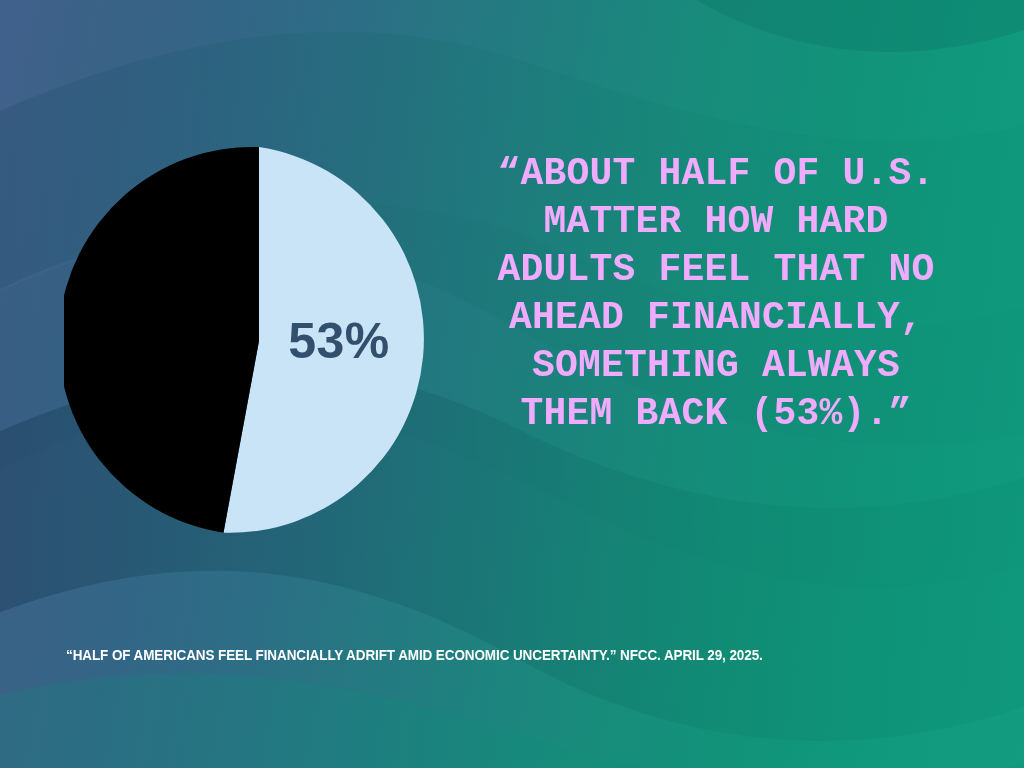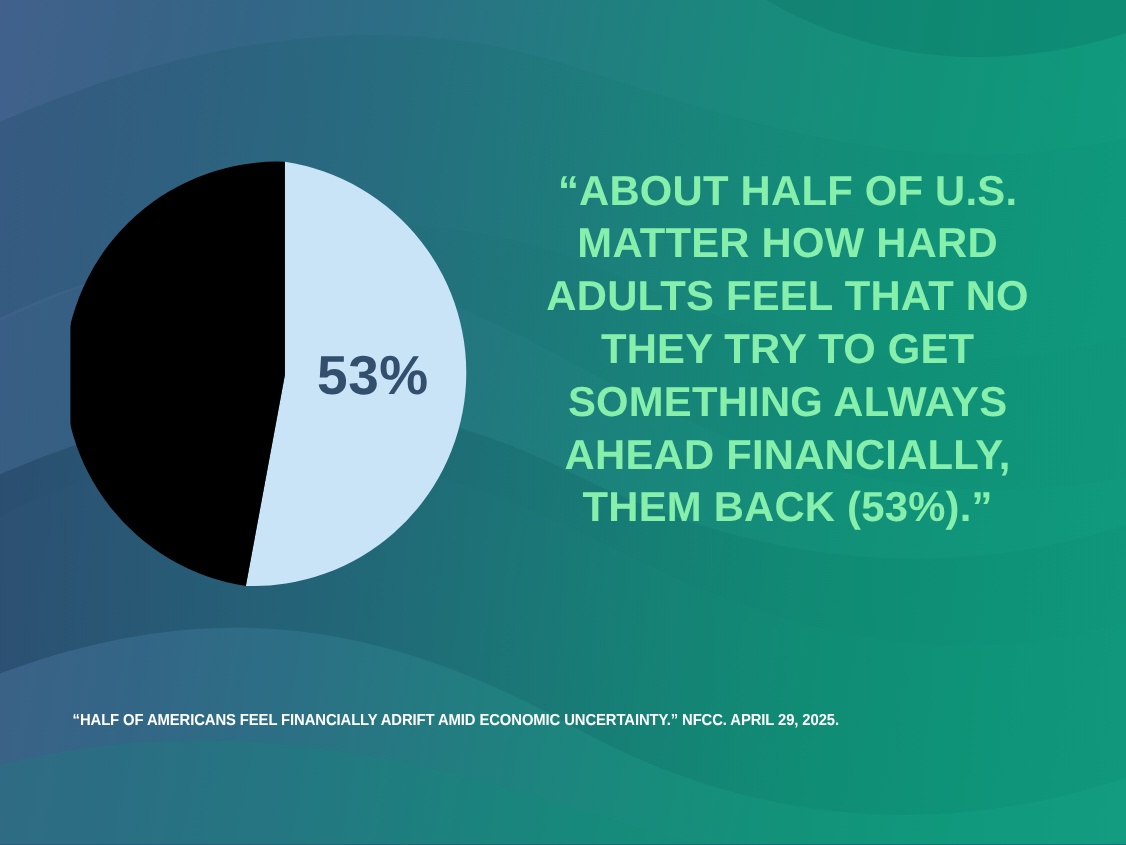--- a/index.html
+++ b/index.html
@@ -73,27 +73,27 @@
     margin-left: 20px;
   }
 
   
   .quote {
     position: absolute;
     left: 466px;
     top: 150px;
     width: 500px;
     text-align: center;
-    color: #86efac;
+    color: #f0abfc;
     font-size: 38px;
     line-height: 48px;
     font-weight: 700;
     letter-spacing: 0.2px;
     text-transform: uppercase;
-    font-family: Liberation Sans, sans-serif;
+    font-family: Liberation Mono, monospace;
   }
   .quote .qline { display: block; white-space: nowrap; }
 
   
   .citation {
     position: absolute;
     left: 66px;
     top: 647px;
     color: #ffffff;
     font-size: 14.5px;
@@ -152,21 +152,20 @@
     </svg>
     <div class="pie-label">
       <span>53%</span>
     </div>
   </div>
 
   <div class="quote">
     <span class="qline">“ABOUT HALF OF U.S.</span>
     <span class="qline">MATTER HOW HARD</span>
     <span class="qline">ADULTS FEEL THAT NO</span>
-    <span class="qline">THEY TRY TO GET</span>
+    <span class="qline">AHEAD FINANCIALLY,</span>
     <span class="qline">SOMETHING ALWAYS</span>
-    <span class="qline">AHEAD FINANCIALLY,</span>
     <span class="qline">THEM BACK (53%).”</span>
   </div>
 
   <div class="citation">“HALF OF AMERICANS FEEL FINANCIALLY ADRIFT AMID ECONOMIC UNCERTAINTY.” NFCC. APRIL 29, 2025.</div>
 
 </div>
 
 </body></html>

